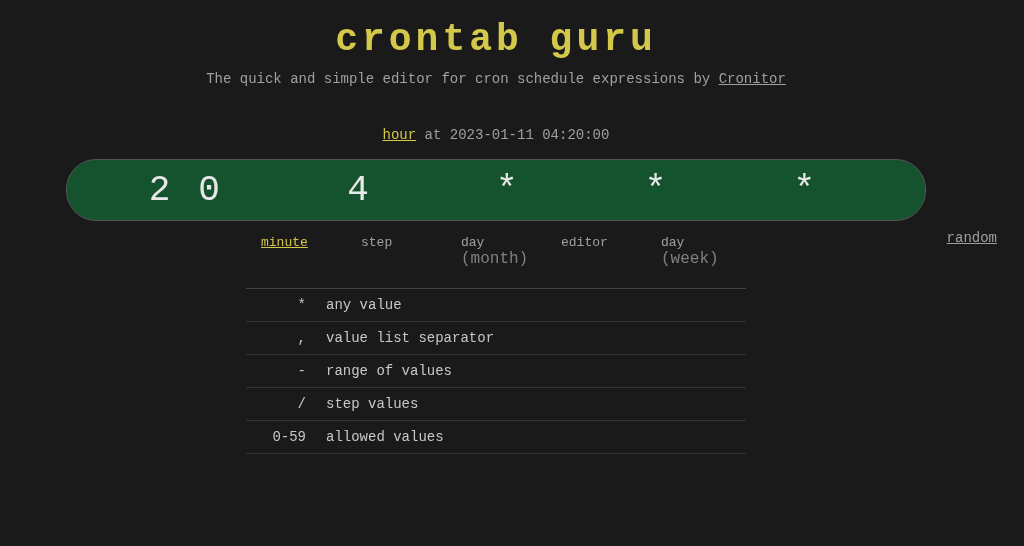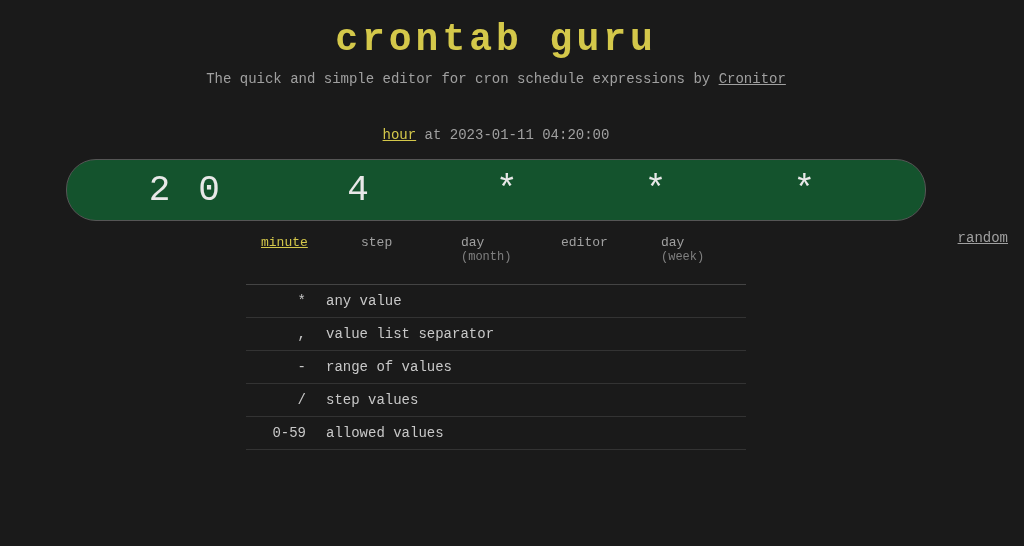--- a/index.html
+++ b/index.html
@@ -63,21 +63,21 @@
     }
 
     .next-run .next-label {
       color: #d4c84a;
       text-decoration: underline;
       cursor: pointer;
     }
 
     .random-link {
       position: absolute;
-      right: 16px;
+      right: 27px;
       top: 230px;
       color: #a0a0a0;
       font-family: 'Courier New', Courier, monospace;
       font-size: 14px;
       text-decoration: underline;
       cursor: pointer;
       margin-left: 32px;
     }
 
     .cron-input-wrapper {
@@ -123,21 +123,21 @@
       min-width: 70px;
     }
 
     .field-label.active {
       color: #d4c84a;
       text-decoration: underline;
     }
 
     .field-label .sub {
       display: block;
-      font-size: 12px;
+      font-size: 16px;
       color: #808080;
     }
 
     .cheatsheet {
       width: 500px;
       border-top: 1px solid #444;
     }
 
     .cheatsheet-row {
       display: flex;

